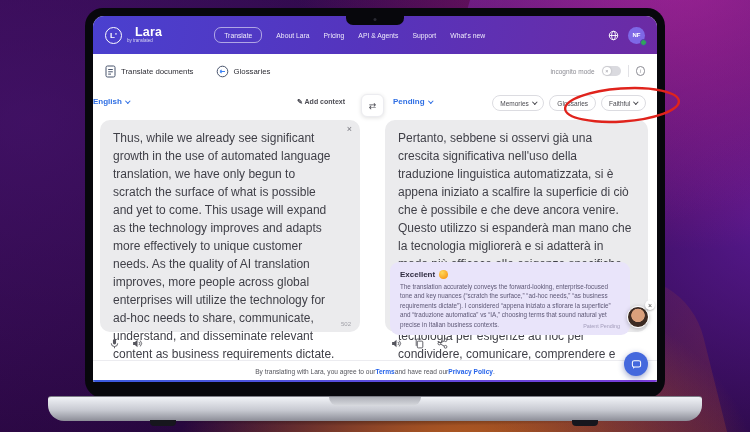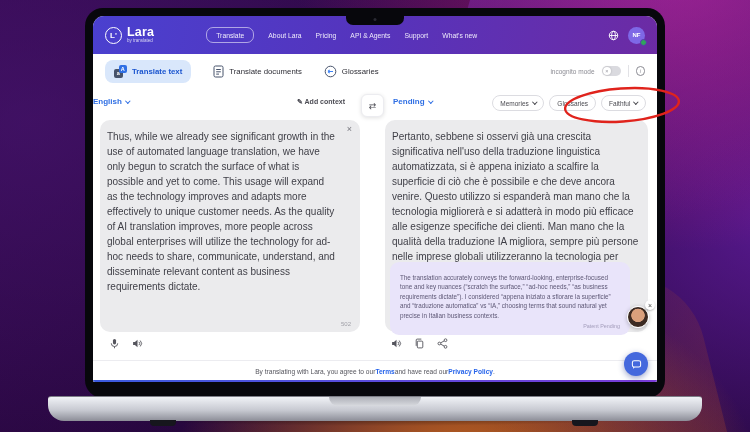--- a/index.html
+++ b/index.html
@@ -39,21 +39,21 @@
     border-radius:0 0 9px 9px; }
   .foot { position:absolute; top:420px; width:26px; height:6px; background:#16161d; border-radius:0 0 4px 4px; }
 
   
   .navbar { position:absolute; left:0; top:0; width:564px; height:38px;
     background:linear-gradient(100deg, #4a40cf 0%, #5534bd 48%, #6c2ba4 100%);
     display:flex; align-items:center; padding:0 12px; color:#fff; }
   .logo { display:flex; align-items:center; gap:5px; }
   .logo-mark { width:17px; height:17px; border:1.6px solid #fff; border-radius:50%;
     display:flex; align-items:center; justify-content:center; font-size:8px; font-weight:bold; }
-  .logo-title { font-size:12.5px; font-weight:bold; line-height:11px; letter-spacing:.2px;}
+  .logo-title { font-size:12.5px; font-weight:bold; line-height:11px; letter-spacing:.2px;margin-left:8px;}
   .logo-sub { font-size:4.5px; opacity:.75; }
   .nav-items { display:flex; align-items:center; gap:14px; margin-left:52px; font-size:6.8px; color:#eeeafb; }
   .nav-item { cursor:pointer; white-space:nowrap; }
   .nav-item.active { border:1px solid rgba(255,255,255,.55); border-radius:7px; padding:3.5px 9px; }
   .nav-right { margin-left:auto; display:flex; align-items:center; gap:9px; }
   .avatar { position:relative; width:17px; height:17px; border-radius:50%;
     background:#7e68e6; display:flex; align-items:center; justify-content:center;
     font-size:6px; font-weight:bold; color:#fff; }
   .avatar-badge { position:absolute; right:-2px; bottom:-2px; width:7px; height:7px;
     border-radius:50%; background:#2fa45c; border:1.4px solid #5c33b2; }
@@ -86,21 +86,21 @@
   .add-context { position:absolute; font-size:7px; font-weight:bold; color:#4c4c54; cursor:pointer; }
   .swap-btn { position:absolute; left:268px; top:6px; width:23px; height:23px; background:#fff;
     border:1px solid #ececf0; border-radius:6px; box-shadow:0 1px 4px rgba(0,0,0,.12);
     display:flex; align-items:center; justify-content:center; font-size:9px; color:#4a4a52; cursor:pointer; z-index:5;}
   .pills { position:absolute; right:11px; top:7px; display:flex; gap:5px; }
   .pill { display:flex; align-items:center; background:#fff; border:1px solid #dcdce1; border-radius:9px;
     padding:3.5px 7px; font-size:6.5px; color:#4a4a50; cursor:pointer; white-space:nowrap; }
   .panel { position:absolute; top:32px; height:212px; background:#ebebed; border-radius:10px; }
   .panel.src { left:7px; width:260px; }
   .panel.tgt { left:292px; width:263px; }
-  .panel-text { padding:9px 7px; font-size:10px; line-height:1.5; color:#3f3f47; }
+  .panel-text { padding:9px 13px; font-size:12px; line-height:1.5; color:#3f3f47; }
   .panel.src .panel-text { padding-right:24px; }
   .close-x { position:absolute; top:5px; right:8px; font-size:9px; color:#77777f; cursor:pointer; line-height:1; }
   .char-count { position:absolute; bottom:5px; right:9px; font-size:6px; color:#a0a0a8; }
 
   
   .feedback { position:absolute; left:297px; top:174px; width:240px; height:73px;
     background:#e9e4fa; border-radius:9px; padding:8px 10px; }
   .fb-title { font-size:8px; font-weight:bold; color:#2f2b40; display:flex; align-items:center; gap:4px;}
   .emoji { display:inline-block; width:8.5px; height:8.5px; border-radius:50%;
     background:radial-gradient(circle at 35% 30%, #ffd859, #f79d1e 75%); }
@@ -169,27 +169,20 @@
             </svg>
           </span>
           <span class="avatar">
             <span>NF</span>
             <span class="avatar-badge"></span>
           </span>
         </div>
       </div>
 
       <div class="tabrow">
-        <div class="tab active">
-          <span class="tt-icon">
-            <span class="sq1">a</span>
-            <span class="sq2">A</span>
-          </span>
-          <span>Translate text</span>
-        </div>
         <div class="tab">
           <span class="sicon" style="width:11px;height:13px;color:#47536b;">
             <svg viewBox="0 0 11 13" fill="none" stroke="currentColor" stroke-width="1">
               <rect x="1" y="1" width="9" height="11" rx="1.5"></rect>
                 <line x1="3.2" y1="4.5" x2="7.8" y2="4.5"></line>
                 <line x1="3.2" y1="6.8" x2="7.8" y2="6.8"></line>
                 <line x1="3.2" y1="9.1" x2="6" y2="9.1"></line>
             </svg>
           </span>
           <span>Translate documents</span>
@@ -247,20 +240,24 @@
           <div class="panel-text">Thus, while we already see significant growth in the use of automated language translation, we have only begun to scratch the surface of what is possible and yet to come. This usage will expand as the technology improves and adapts more effectively to unique customer needs. As the quality of AI translation improves, more people across global enterprises will utilize the technology for ad-hoc needs to share, communicate, understand, and disseminate relevant content as business requirements dictate.</div>
           <span class="close-x">×</span>
           <span class="char-count">502</span>
         </div>
 
         <div class="panel tgt">
           <div class="panel-text">Pertanto, sebbene si osservi già una crescita significativa nell'uso della traduzione linguistica automatizzata, si è appena iniziato a scalfire la superficie di ciò che è possibile e che deve ancora venire. Questo utilizzo si espanderà man mano che la tecnologia migliorerà e si adatterà in modo più efficace alle esigenze specifiche dei clienti. Man mano che la qualità della traduzione IA migliora, sempre più persone nelle imprese globali utilizzeranno la tecnologia per esigenze ad hoc per condividere, comunicare, comprendere e diffondere contenuti pertinenti come dettato dai requisiti aziendali.</div>
         </div>
 
         <div class="feedback">
+          <div class="fb-title">
+            <span>Excellent</span>
+            <span class="emoji"></span>
+          </div>
           <div class="fb-body">The translation accurately conveys the forward-looking, enterprise-focused tone and key nuances (“scratch the surface,” “ad-hoc needs,” “as business requirements dictate”). I considered “appena iniziato a sfiorare la superficie” and “traduzione automatica” vs “IA,” choosing terms that sound natural yet precise in Italian business contexts.</div>
           <div class="fb-patent">Patent Pending</div>
         </div>
         <div class="fb-avatar"></div>
         <div class="fb-close">×</div>
 
         <div class="icon-row left">
           <span class="sicon">
             <svg viewBox="0 0 12 12" fill="none" stroke="currentColor" stroke-width="1">
               <rect x="4.3" y="1" width="3.4" height="6" rx="1.7" fill="currentColor" stroke="none"></rect>

